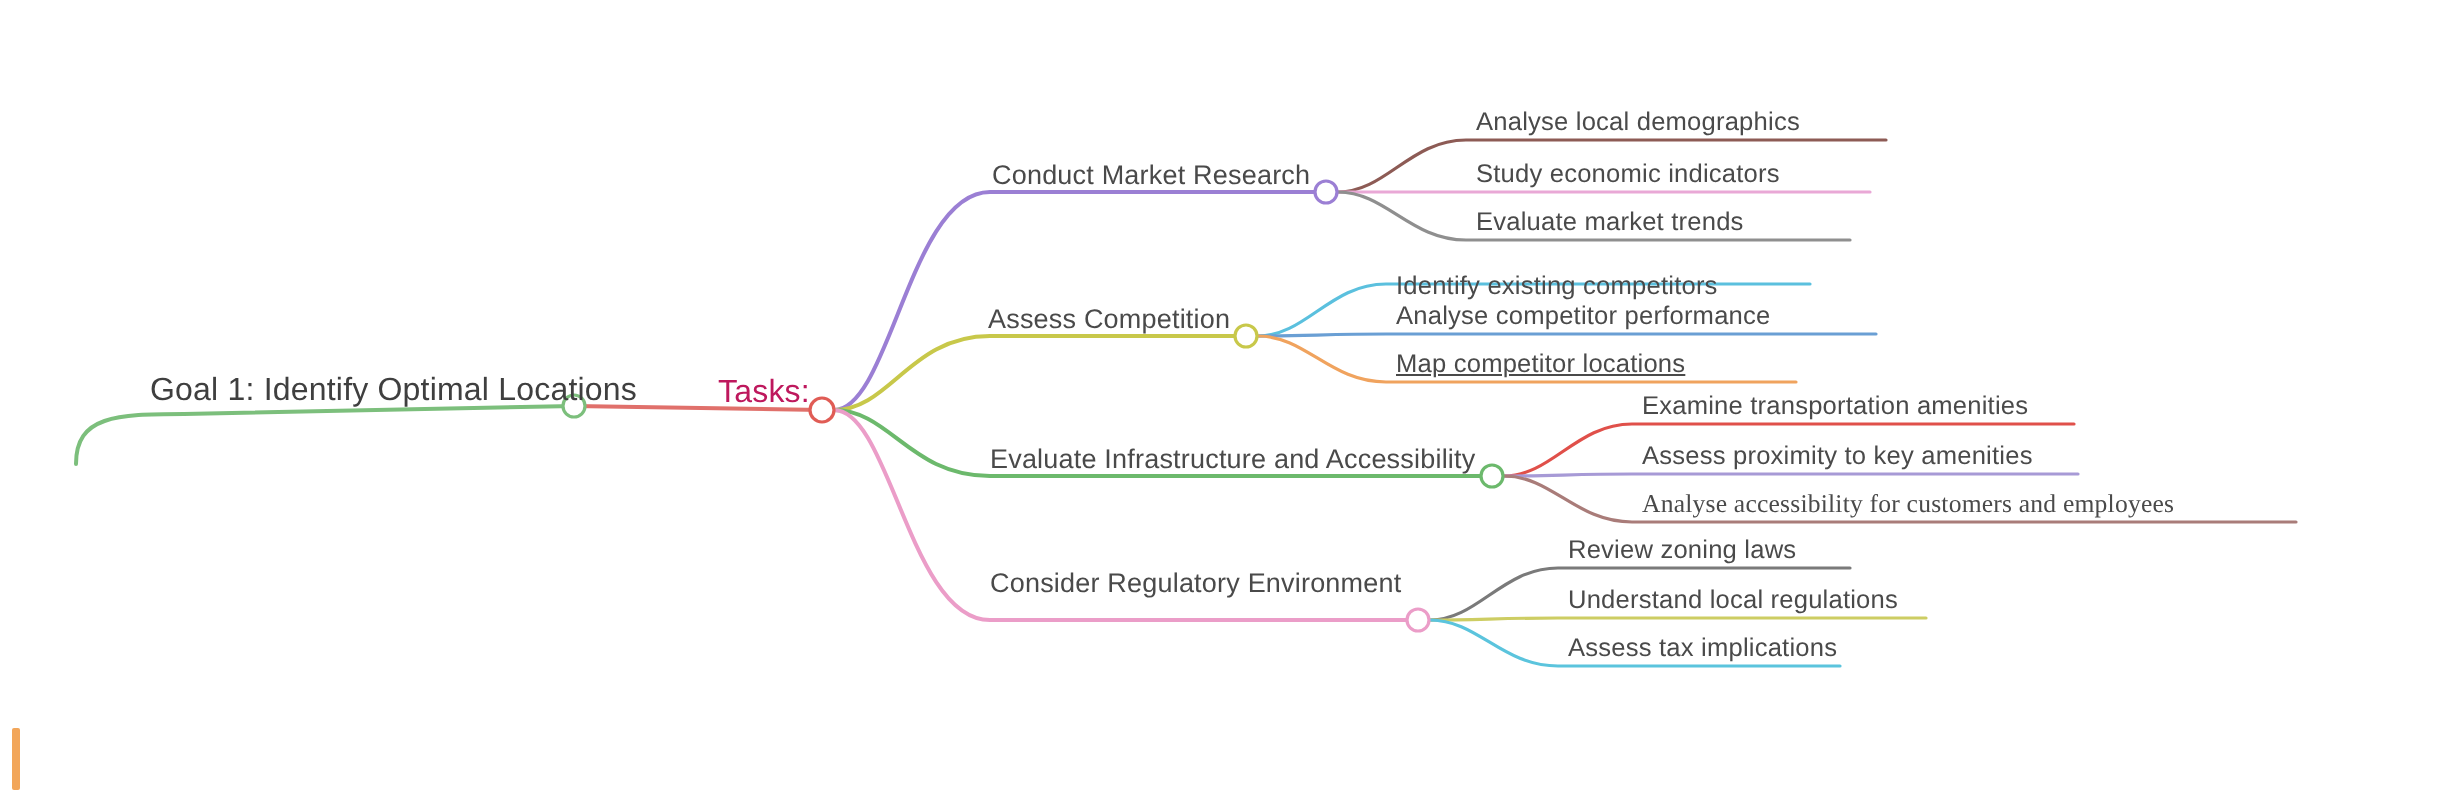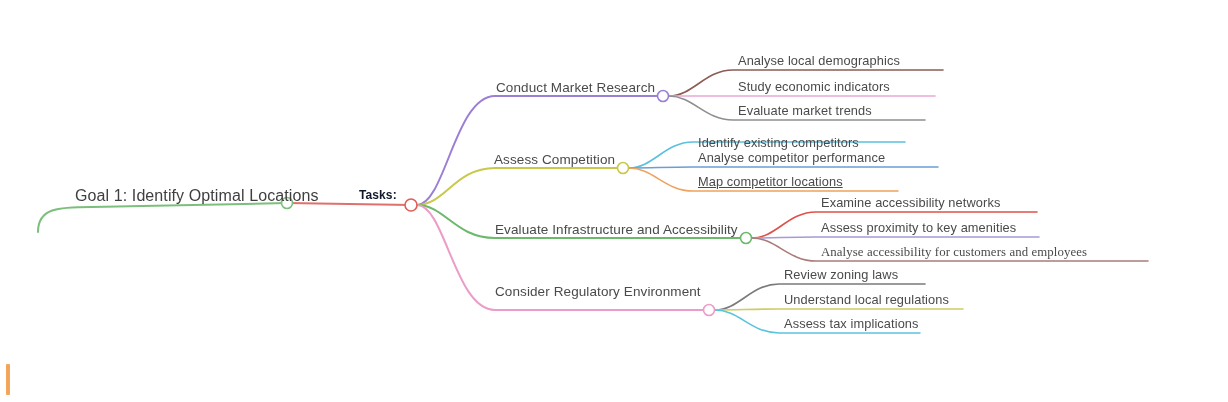--- a/index.html
+++ b/index.html
@@ -36,23 +36,23 @@
     color: #4a4a4a;
     white-space: nowrap;
     line-height: 1;
     letter-spacing: 0.1px;
   }
   .mm-label.root-label {
     font-size: 16px;
     color: #3f3f3f;
   }
   .mm-label.center-label {
-    font-weight: bold;
-    font-size: 12px;
-    color: #0f172a;
+    font-weight: normal;
+    font-size: 16px;
+    color: #be185d;
   }
   .mm-label.branch-label {
     font-size: 13.5px;
     color: #4a4a4a;
   }
   .mm-label.leaf-label {
     font-size: 12.8px;
     color: #4a4a4a;
   }
   .cursor-bar {
@@ -104,21 +104,21 @@
       <div class="mm-label center-label" style="top: 189px; left: 359px; visibility: visible;">Tasks:</div>
       <div class="mm-label branch-label" style="top: 81px; left: 496px; visibility: visible;">Conduct Market Research</div>
       <div class="mm-label leaf-label" style="top: 55px; left: 738px;">Analyse local demographics</div>
       <div class="mm-label leaf-label" style="top: 81px; left: 738px;">Study economic indicators</div>
       <div class="mm-label leaf-label" style="top: 105px; left: 738px;">Evaluate market trends</div>
       <div class="mm-label branch-label" style="top: 153px; left: 494px; visibility: visible;">Assess Competition</div>
       <div class="mm-label leaf-label" style="top: 127px; left: 698px; margin-top: 10px;">Identify existing competitors</div>
       <div class="mm-label leaf-label" style="top: 152px; left: 698px;">Analyse competitor performance</div>
       <div class="mm-label leaf-label" style="top: 176px; left: 698px; text-decoration: underline;">Map competitor locations</div>
       <div class="mm-label branch-label" style="top: 223px; left: 495px; visibility: visible;">Evaluate Infrastructure and Accessibility</div>
-      <div class="mm-label leaf-label" style="top: 197px; left: 821px;">Examine accessibility networks</div>
+      <div class="mm-label leaf-label" style="top: 197px; left: 821px;">Examine transportation amenities</div>
       <div class="mm-label leaf-label" style="top: 222px; left: 821px;">Assess proximity to key amenities</div>
       <div class="mm-label leaf-label" style="top: 246px; left: 821px; font-family: Liberation Serif, serif;">Analyse accessibility for customers and employees</div>
       <div class="mm-label branch-label" style="top: 285px; left: 495px; visibility: visible;">Consider Regulatory Environment</div>
       <div class="mm-label leaf-label" style="top: 269px; left: 784px;">Review zoning laws</div>
       <div class="mm-label leaf-label" style="top: 294px; left: 784px;">Understand local regulations</div>
       <div class="mm-label leaf-label" style="top: 318px; left: 784px;">Assess tax implications</div>
     </div>
   <div class="cursor-bar"></div>
 </div>
 

